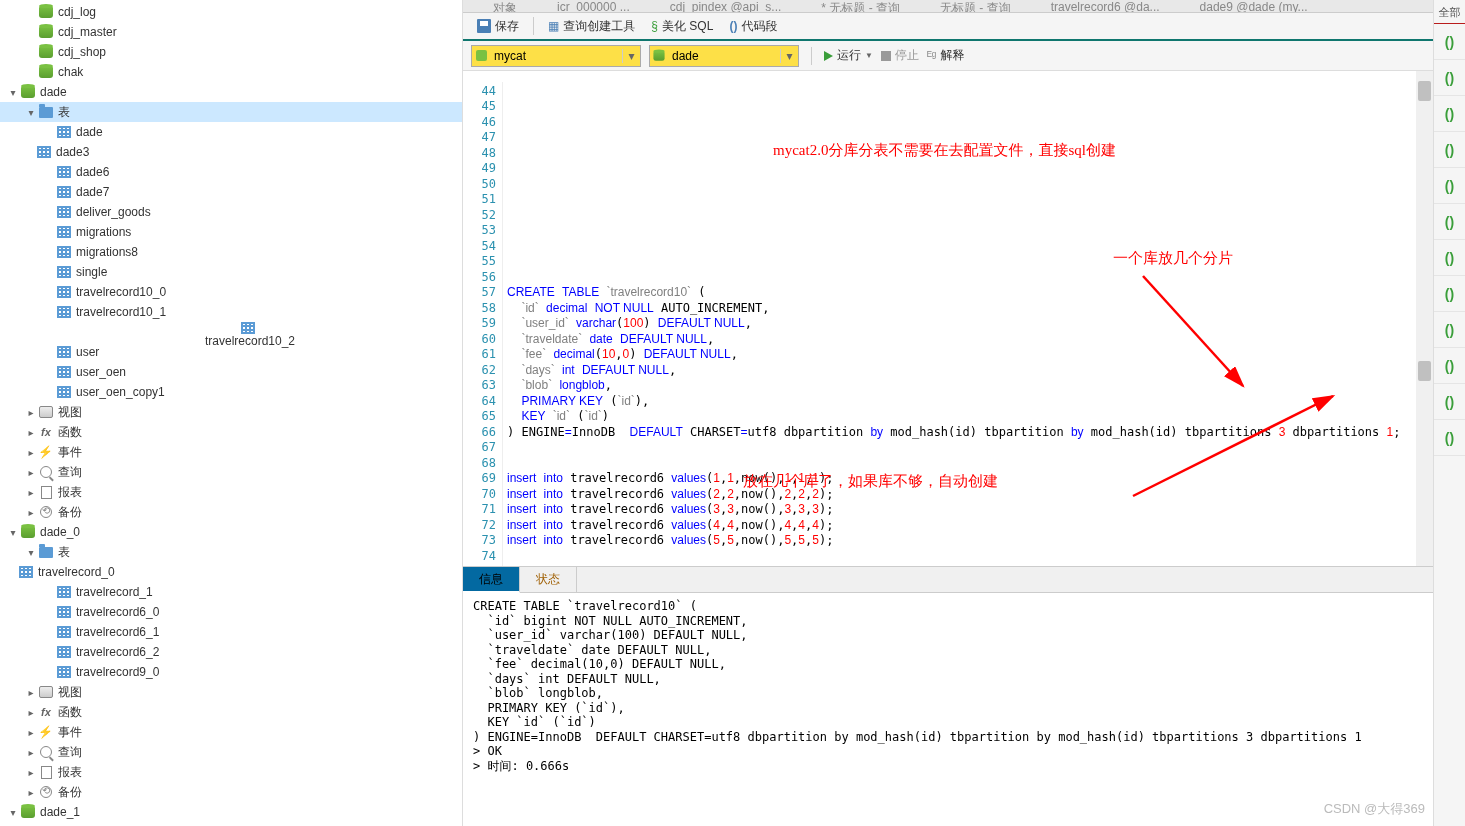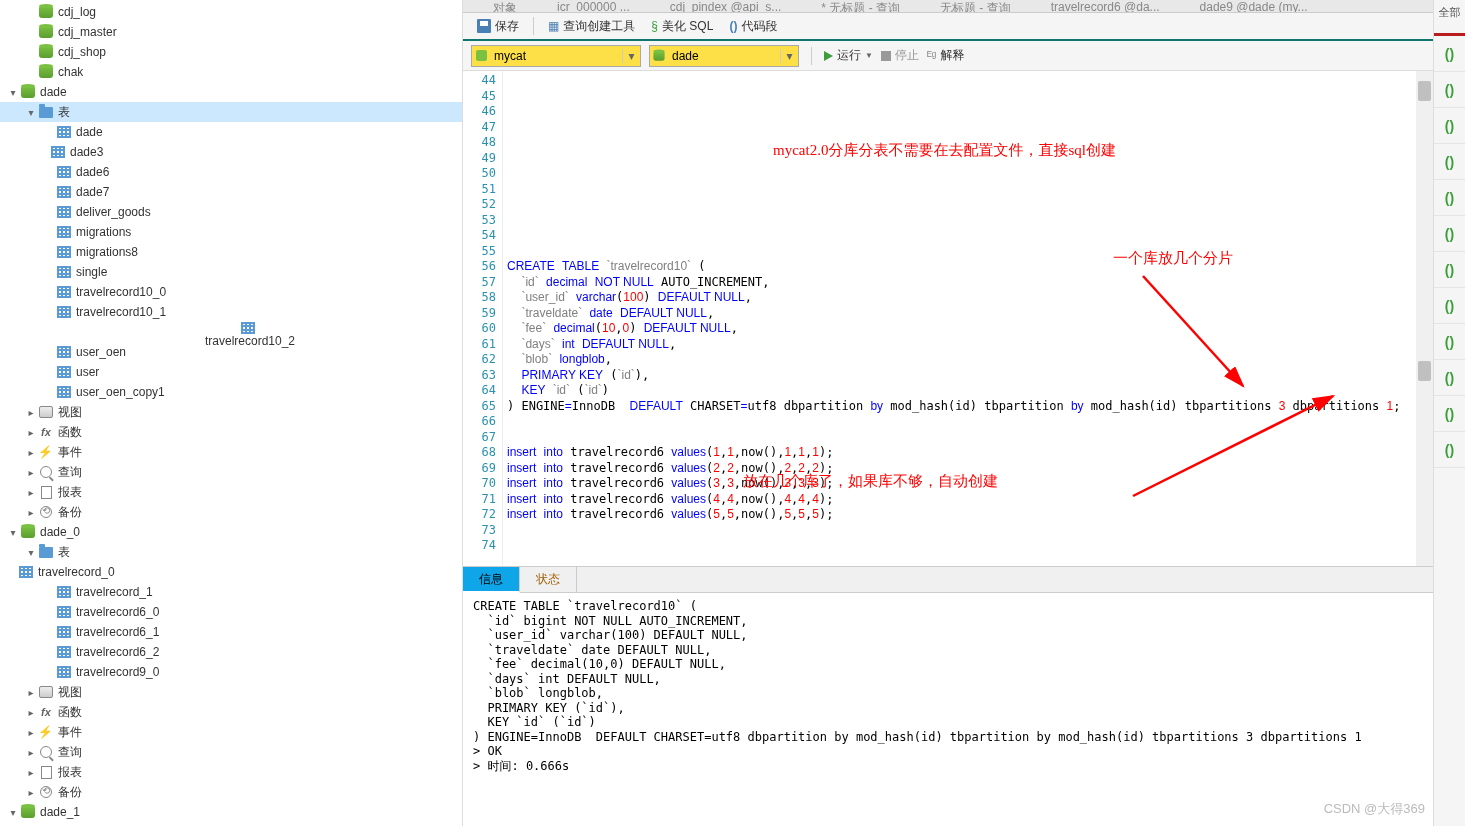--- a/index.html
+++ b/index.html
@@ -34,36 +34,36 @@
 .sep{width:1px;height:18px;background:#ccc;margin:0 4px;}
 .toolbar2{height:30px;background:#f5f5f5;border-bottom:1px solid #ddd;display:flex;align-items:center;padding:0 8px;gap:8px;}
 .combo{display:flex;align-items:center;border:1px solid #aaa;background:#fde047;height:22px;width:170px;}
 .combo .ci{width:18px;display:flex;align-items:center;justify-content:center;}
 .combo .ct{flex:1;padding:0 4px;}
 .combo .cd{width:18px;text-align:center;color:#666;border-left:1px solid #ccc;}
 .btn-run{display:flex;align-items:center;gap:4px;cursor:pointer;color:#333;}
 .tri-run{width:0;height:0;border-left:9px solid #3a9e3a;border-top:5px solid transparent;border-bottom:5px solid transparent;}
 .tri-down{font-size:8px;color:#666;}
 .sq-stop{width:10px;height:10px;background:#999;}
-.editor-wrap{flex:1;display:flex;position:relative;overflow:hidden;background:#fff;}
+.editor-wrap{flex:1;display:flex;position:relative;overflow:hidden;background:#fff;align-items:flex-end;}
 .gutter{width:40px;background:#fff;border-right:1px solid #eee;text-align:right;padding:2px 6px 2px 0;color:#2b91af;font-family:Consolas,monospace;line-height:15.5px;font-size:12px;}
 .code-area{flex:1;padding:2px 4px;font-family:Consolas,monospace;line-height:15.5px;white-space:pre;position:relative;overflow:auto;}
 .kw{color:#0000ff;}
 .str{color:#808080;}
 .num{color:#ff0000;}
 .ty{color:#0000ff;}
 .annot{position:absolute;color:#ff0000;font-family:"Microsoft YaHei";font-size:15px;font-weight:500;}
 .arrow{position:absolute;pointer-events:none;}
 .results{height:260px;border-top:1px solid #ccc;display:flex;flex-direction:column;}
 .res-tabs{height:26px;background:#f0f0f0;border-bottom:1px solid #ccc;display:flex;}
 .res-tab{padding:4px 16px;cursor:pointer;border-right:1px solid #ccc;color:#a16207;}
-.res-tab.active{background:#0ea5e9;border-bottom:2px solid #fff;margin-bottom:-1px;color:#000;}
+.res-tab.active{background:#0369a1;border-bottom:2px solid #fff;margin-bottom:-1px;color:#000;}
 .res-body{flex:1;padding:6px 10px;font-family:Consolas,monospace;font-size:12px;line-height:14.5px;white-space:pre;overflow:auto;color:#000;}
 .right-bar{position:absolute;right:0;top:0;width:32px;height:826px;background:#f5f5f5;border-left:1px solid #ddd;}
-.rb-head{height:36px;text-align:center;font-size:11px;padding-top:5px;color:#555;border-bottom:3px solid #b91c1c;}
+.rb-head{height:24px;text-align:center;font-size:11px;padding-top:5px;color:#555;border-bottom:1px solid #b91c1c;}
 .rb-item{height:36px;display:flex;align-items:center;justify-content:center;border-bottom:1px solid #e5e5e5;}
 .rb-ico{color:#3a9e3a;font-size:14px;font-weight:bold;}
 .watermark{position:absolute;right:40px;bottom:8px;color:#bbb;font-size:13px;}
 .scrollbar-v{position:absolute;right:0;top:0;width:17px;height:100%;background:#f0f0f0;}
 .scrollbar-thumb{position:absolute;right:2px;width:13px;background:#c0c0c0;border-radius:2px;}
 </style>
 </head>
 <body>
 
 <div class="sidebar">
@@ -120,21 +120,21 @@
             <span></span>
             <span></span>
             <span></span>
             <span></span>
             <span></span>
             <span></span>
           </span>
         </span>
         <span class="lbl">dade</span>
       </div>
-      <div class="tree-item" style="padding-left: 36px;">
+      <div class="tree-item" style="padding-left: 22px;">
         <span class="expand"></span>
         <span class="ico">
           <span class="ico-table">
             <span></span>
             <span></span>
             <span></span>
             <span></span>
             <span></span>
             <span></span>
             <span></span>
@@ -305,38 +305,38 @@
             <span></span>
             <span></span>
             <span></span>
             <span></span>
             <span></span>
             <span></span>
             <span></span>
             <span></span>
           </span>
         </span>
+        <span class="lbl">user</span>
+      </div>
+      <div class="tree-item" style="padding-left: 42px;">
+        <span class="expand"></span>
+        <span class="ico">
+          <span class="ico-table">
+            <span></span>
+            <span></span>
+            <span></span>
+            <span></span>
+            <span></span>
+            <span></span>
+            <span></span>
+            <span></span>
+            <span></span>
+          </span>
+        </span>
         <span class="lbl">user_oen</span>
-      </div>
-      <div class="tree-item" style="padding-left: 42px;">
-        <span class="expand"></span>
-        <span class="ico">
-          <span class="ico-table">
-            <span></span>
-            <span></span>
-            <span></span>
-            <span></span>
-            <span></span>
-            <span></span>
-            <span></span>
-            <span></span>
-            <span></span>
-          </span>
-        </span>
-        <span class="lbl">user</span>
       </div>
       <div class="tree-item" style="padding-left: 42px;">
         <span class="expand"></span>
         <span class="ico">
           <span class="ico-table">
             <span></span>
             <span></span>
             <span></span>
             <span></span>
             <span></span>

